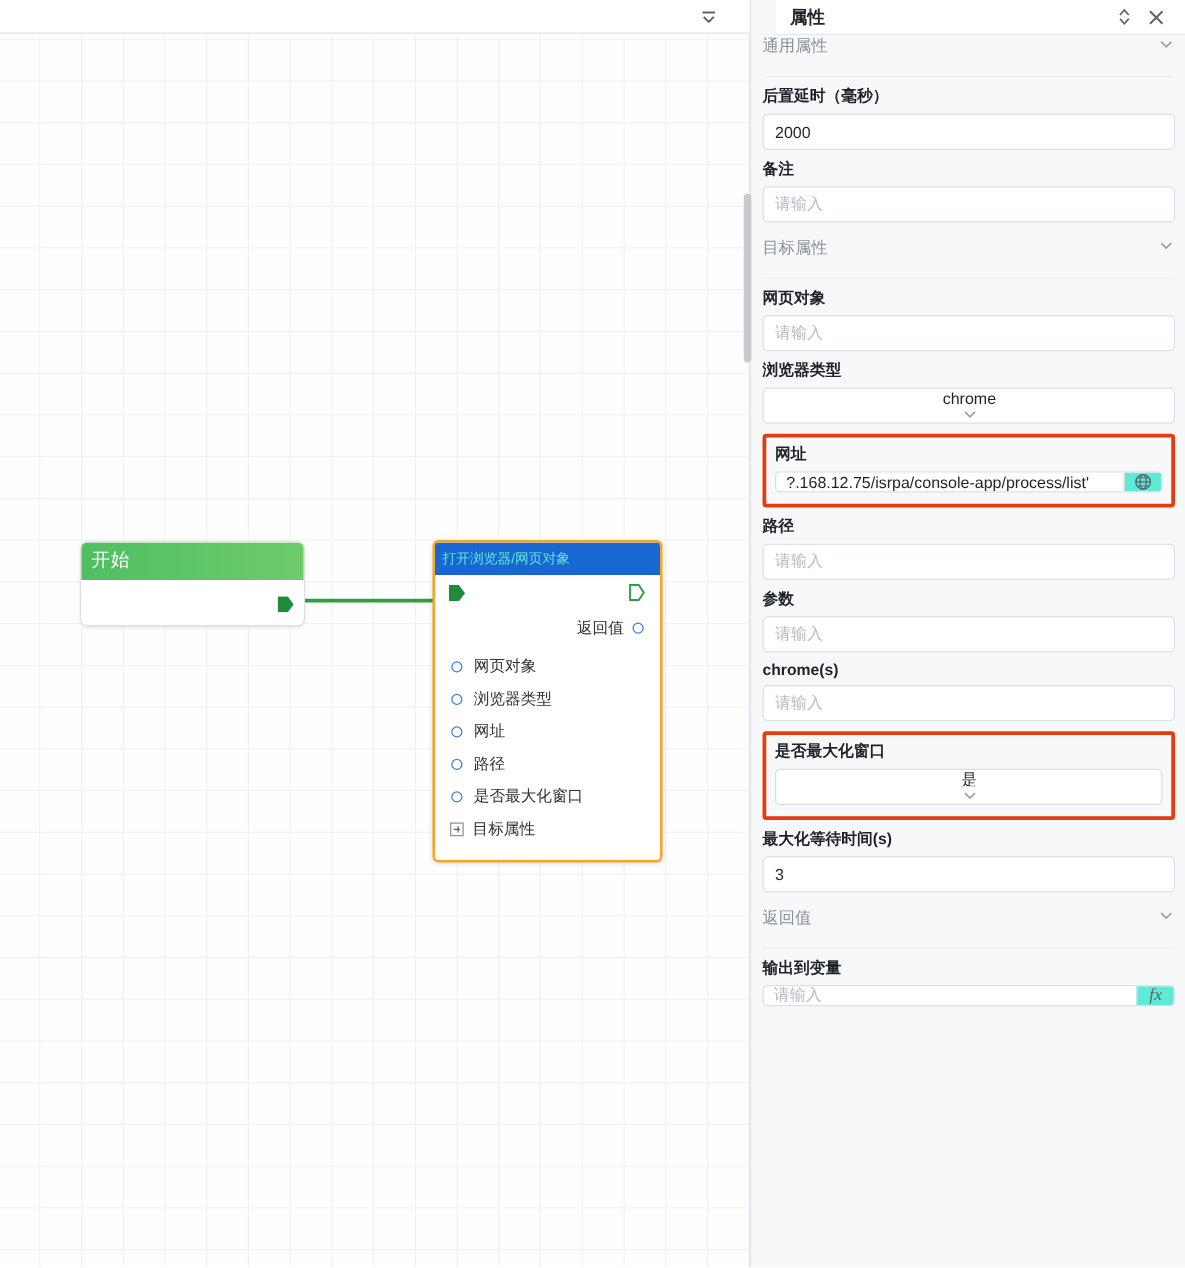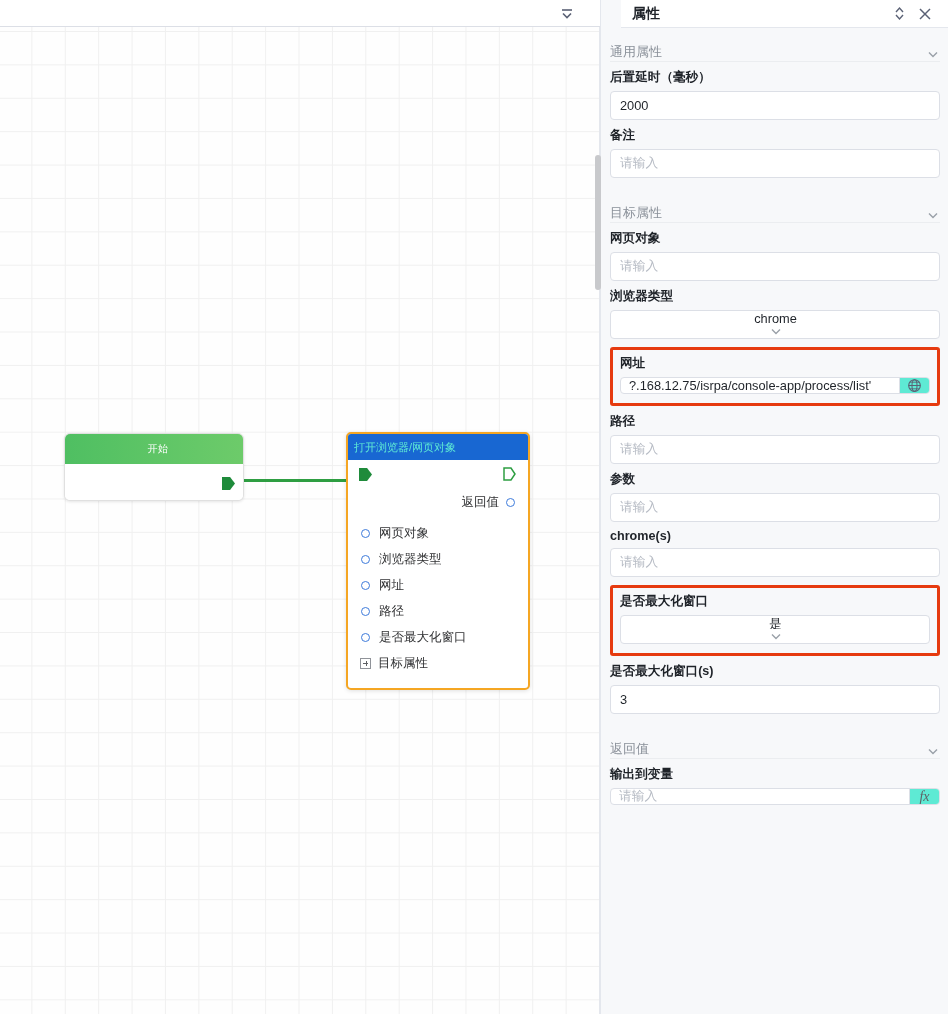--- a/index.html
+++ b/index.html
@@ -53,25 +53,24 @@
     background: #ffffff;
     border: 1px solid #e0e0e0;
     border-radius: 6px;
     box-shadow: 0 1px 3px rgba(0,0,0,.10);
     overflow: hidden;
   }
   .node-start-header {
     height: 30px;
     background: linear-gradient(to right, #4FBF62, #6DCB6A);
     color: #ffffff;
-    font-size: 10px;
+    font-size: 15px;
     line-height: 30px;
     padding-left: 8px;
     letter-spacing: .5px;
-    text-align: center;
   }
   .node-start-body { height: 37px; position: relative; background: #fff; }
   .port-pent-out {
     position: absolute;
     width: 13px; height: 13px;
     background: #1F8B3B;
     clip-path: polygon(0% 0%, 62% 0%, 100% 50%, 62% 100%, 0% 100%);
   }
   .node-start .port-pent-out { right: 8px; top: 13px; }
 
@@ -166,21 +165,21 @@
   }
   .hdr-icon { width: 26px; height: 22px; display:flex; align-items:center; justify-content:center; cursor:pointer; }
 
   .panel-body {
     position: absolute; top: 28px; left: 0;
     width: 348px; height: 986px;
     padding: 0 9px;
   }
 
   .section-head {
-    display: flex; align-items: flex-end;
+    display: flex; align-items: flex-start;
     height: 34px;
     font-size: 13px; color: #8a9099;
     border-bottom: 1px solid #ebedf0;
     margin-bottom: 2px;
   }
   .section-head .sh-label { flex: 1; }
   .chev { width: 14px; height: 14px; display:block; }
 
   .field { margin-top: 7px; }
   .field-label {
@@ -429,21 +428,21 @@
             <span class="chev">
               <svg width="14" height="14" viewBox="0 0 14 14">
                   <polyline points="3,5.5 7,9.5 11,5.5" fill="none" stroke="#9aa0a8" stroke-width="1.4"></polyline>
                 </svg>
             </span>
           </div>
         </div>
       </div>
 
       <div class="field">
-        <label class="field-label">是否最大化窗口(s)</label>
+        <label class="field-label">最大化等待时间(s)</label>
         <div class="ctl">
           <span class="ctl-text">3</span>
         </div>
       </div>
 
       <div class="section-head" style="margin-top:11px;">
         <span class="sh-label">返回值</span>
         <span class="chev">
           <svg width="14" height="14" viewBox="0 0 14 14">
               <polyline points="3,5.5 7,9.5 11,5.5" fill="none" stroke="#9aa0a8" stroke-width="1.4"></polyline>

